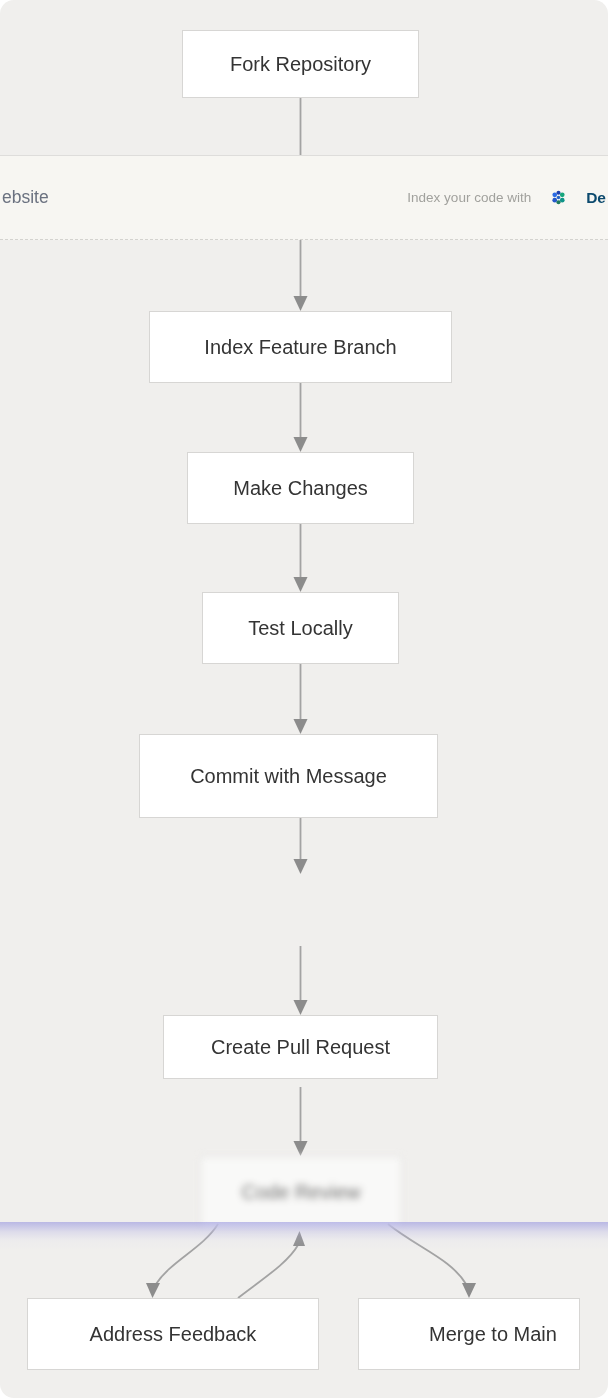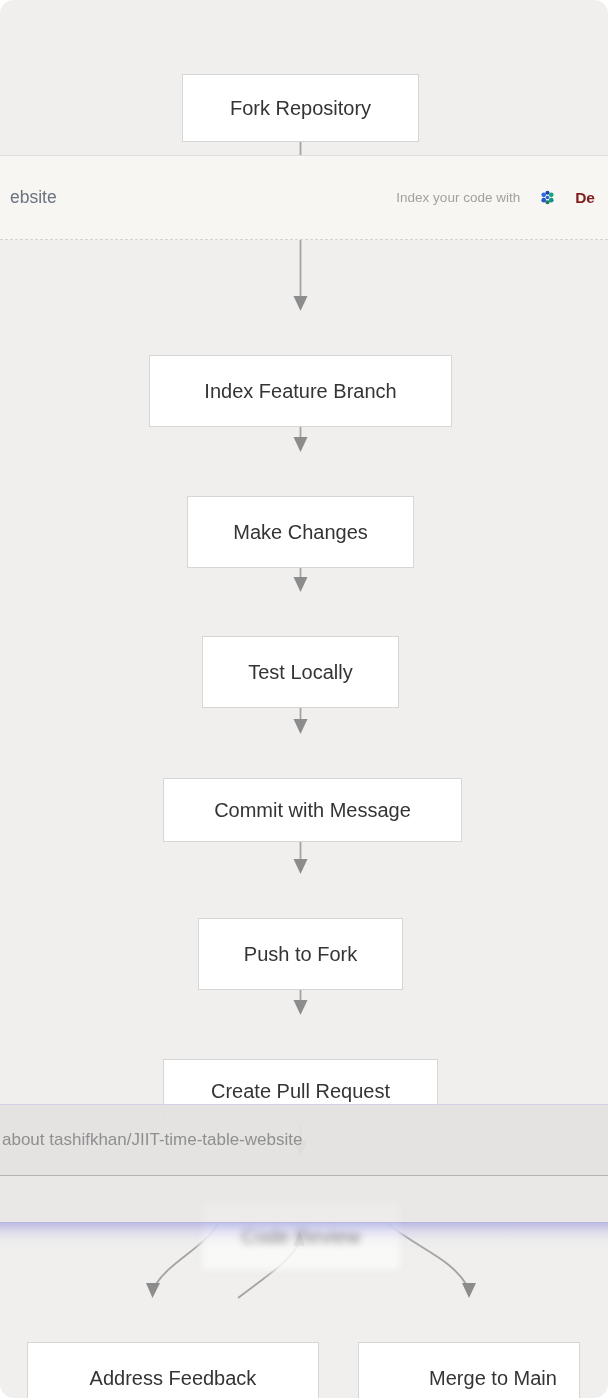--- a/index.html
+++ b/index.html
@@ -4,31 +4,31 @@
 <style>
   html,body{margin:0;padding:0;background:#ffffff;}
   body{width:608px;height:1398px;position:relative;overflow:hidden;
        font-family:"Liberation Sans","DejaVu Sans",sans-serif;}
   .panel{position:absolute;left:0;top:0;width:608px;height:1398px;
          background:#f0efed;border-radius:14px;overflow:hidden;}
   .arrows{position:absolute;left:0;top:0;z-index:1;}
   .node{position:absolute;background:#ffffff;border:1px solid #d7d6d4;
         display:flex;align-items:center;justify-content:center;
         font-size:20px;color:#343434;z-index:2;box-sizing:border-box;
-        white-space:nowrap;margin-top:44px;}
+        white-space:nowrap;}
   .node-blurred{filter:blur(3.5px);opacity:.85;color:#5a5a5a;background:#fbfbfa;}
   
   .banner{position:absolute;left:0;top:155px;width:608px;height:85px;
           background:#f7f6f2;border-top:1px solid #dedddb;
           border-bottom:1px dashed #d4d3cf;z-index:3;box-sizing:border-box;
           display:flex;align-items:center;justify-content:space-between;overflow:hidden;}
-  .banner-left{font-size:17.5px;color:#6b7280;padding-left:10px;}
-  .banner-right{display:flex;align-items:center;gap:20px;padding-right:13px;}
+  .banner-left{font-size:17.5px;color:#6b7280;padding-left:2px;}
+  .banner-right{display:flex;align-items:center;gap:20px;padding-right:2px;}
   .banner-cta{font-size:13.5px;color:#a1a19d;}
-  .banner-brand{font-size:15.5px;font-weight:700;color:#7f1d1d;text-align:right;}
+  .banner-brand{font-size:15.5px;font-weight:700;color:#0c4a6e;text-align:right;}
   .brand-icon{width:15px;height:15px;display:inline-block;}
   
   .overlay{position:absolute;left:0;top:1104px;width:608px;height:118px;z-index:4;
            border-top:1px solid #d2d1e6;box-sizing:border-box;}
   .overlay-top{position:absolute;left:0;top:0;width:608px;height:70px;
                background:rgba(227,226,224,0.95);display:flex;align-items:center;}
   .overlay-prompt{font-size:17px;color:#8f8f8f;padding-left:2px;white-space:nowrap;}
   .overlay-divider{position:absolute;left:0;top:70px;width:608px;height:1px;
                    background:#b3b2b0;}
   .overlay-bottom{position:absolute;left:0;top:71px;width:608px;height:47px;
@@ -77,23 +77,22 @@
   </svg>
 
   <div class="node" style="left:182px;top:30px;width:237px;height:68px;">Fork Repository</div>
 
   <div class="node" style="left:149px;top:311px;width:303px;height:72px;">Index Feature Branch</div>
 
   <div class="node" style="left:202px;top:592px;width:197px;height:72px;">Test Locally</div>
 
   <div class="node" style="left:187px;top:452px;width:227px;height:72px;">Make Changes</div>
 
-  <div class="node" style="left:163px;top:734px;width:299px;height:64px;">Commit with Message</div>
+  <div class="node" style="left:139px;top:734px;width:299px;height:84px;">Commit with Message</div>
 
-  <div class="node" style="left:198px;top:874px;width:205px;height:72px;">Push to Fork</div>
 
   <div class="node" style="left:163px;top:1015px;width:275px;height:64px;">Create Pull Request</div>
 
   <div class="node node-blurred" style="left:200px;top:1156px;width:202px;height:72px;">Code Review</div>
 
   <div class="node" style="left:27px;top:1298px;width:292px;height:72px;">Address Feedback</div>
 
   <div class="node" style="left:358px;top:1298px;width:222px;height:72px;padding-left:48px;">Merge to Main</div>
 
   <div class="banner">
@@ -108,23 +107,16 @@
           <circle cx="10.5" cy="4.5" r="2.2" fill="#17a57c"></circle>
           <circle cx="10.5" cy="9.5" r="2.2" fill="#0f9488"></circle>
           <circle cx="7" cy="11.5" r="1.9" fill="#1f7a5f"></circle>
           <circle cx="7" cy="7" r="1.6" fill="#2563c4"></circle>
         </svg>
       </span>
       <span class="banner-brand">De</span>
     </span>
   </div>
 
-  <div class="overlay">
-    <div class="overlay-top">
-      <span class="overlay-prompt">about tashifkhan/JIIT-time-table-website</span>
-    </div>
-    <div class="overlay-divider"></div>
-    <div class="overlay-bottom"></div>
-  </div>
 
   <div class="glow"></div>
 
 </div>
 
 </body></html>

